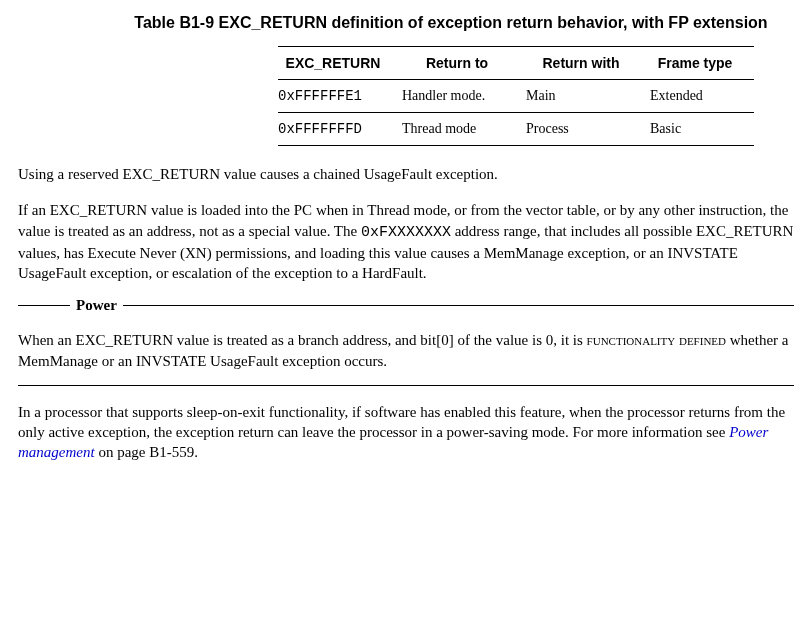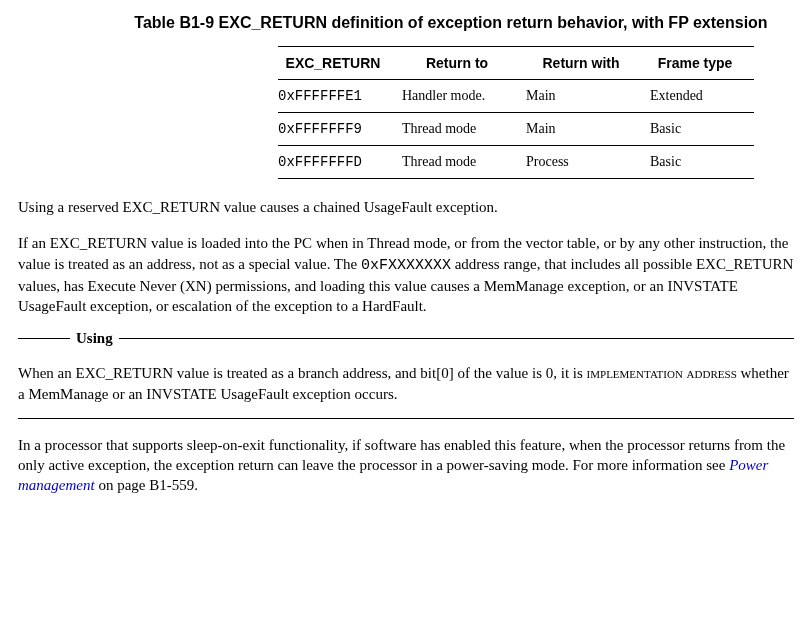--- a/index.html
+++ b/index.html
@@ -102,48 +102,42 @@
       </tr>
     </thead>
     <tbody>
       <tr>
         <td class="code">0xFFFFFFE1</td>
         <td>Handler mode.</td>
         <td>Main</td>
         <td>Extended</td>
       </tr>
       <tr>
-        <td class="code">0xFFFFFFF9</td>
-        <td>Thread mode</td>
-        <td>Main</td>
-        <td>Basic</td>
-      </tr>
-      <tr>
         <td class="code">0xFFFFFFFD</td>
         <td>Thread mode</td>
         <td>Process</td>
         <td>Basic</td>
       </tr>
     </tbody>
   </table>
 </div>
 
 <p>Using a reserved EXC_RETURN value causes a chained UsageFault exception.</p>
 
 <p>
   <span>If an EXC_RETURN value is loaded into the PC when in Thread mode, or from the vector table, or by any other instruction, the value is treated as an address, not as a special value. The </span><span class="mono">0xFXXXXXXX</span><span> address range, that includes all possible EXC_RETURN values, has Execute Never (XN) permissions, and loading this value causes a MemManage exception, or an INVSTATE UsageFault exception, or escalation of the exception to a HardFault.</span>
 </p>
 
 <div class="note-line">
   <span class="note-rule-short"></span>
-  <span class="note-label">Using</span>
+  <span class="note-label">Power</span>
   <span class="note-rule-long"></span>
 </div>
 
 <p>
-  <span>When an EXC_RETURN value is treated as a branch address, and bit[0] of the value is 0, it is </span><span class="smallcaps">implementation address</span><span> whether a MemManage or an INVSTATE UsageFault exception occurs.</span>
+  <span>When an EXC_RETURN value is treated as a branch address, and bit[0] of the value is 0, it is </span><span class="smallcaps">functionality defined</span><span> whether a MemManage or an INVSTATE UsageFault exception occurs.</span>
 </p>
 
 <div class="note-close"></div>
 
 <p>
   <span>In a processor that supports sleep-on-exit functionality, if software has enabled this feature, when the processor returns from the only active exception, the exception return can leave the processor in a power-saving mode. For more information see </span><a href="#" class="xref">Power management</a><span> on page B1-559.</span>
 </p>
 
 </body></html>

